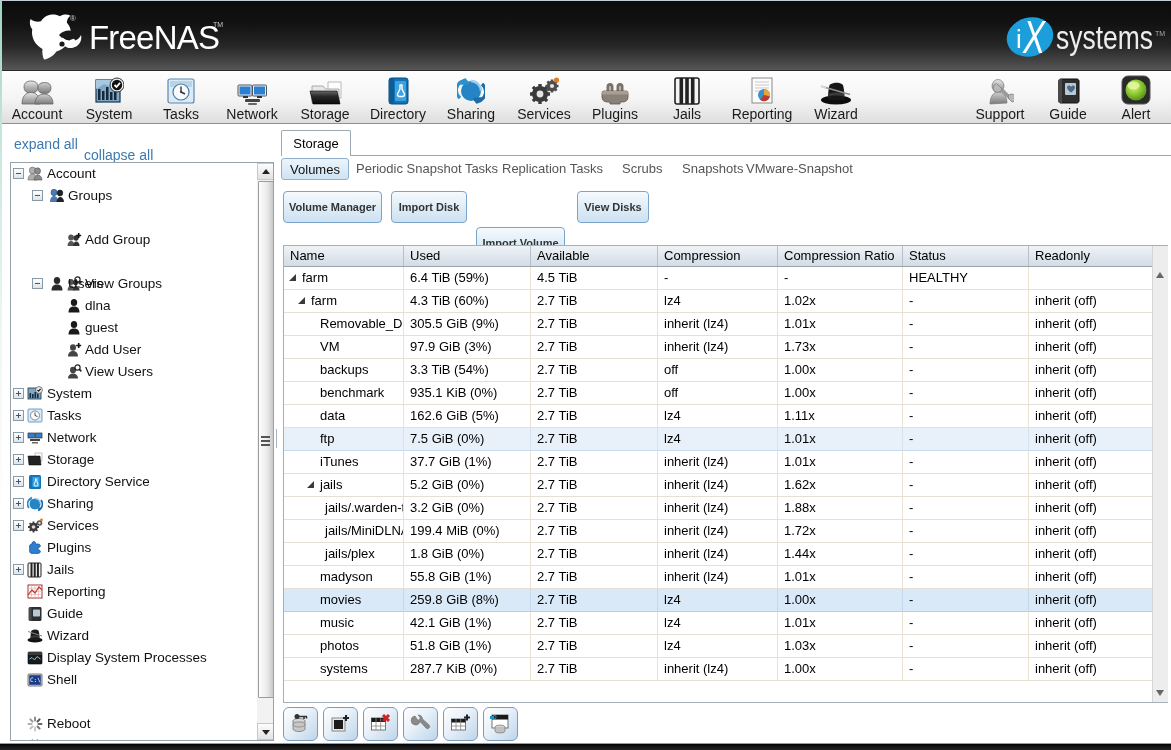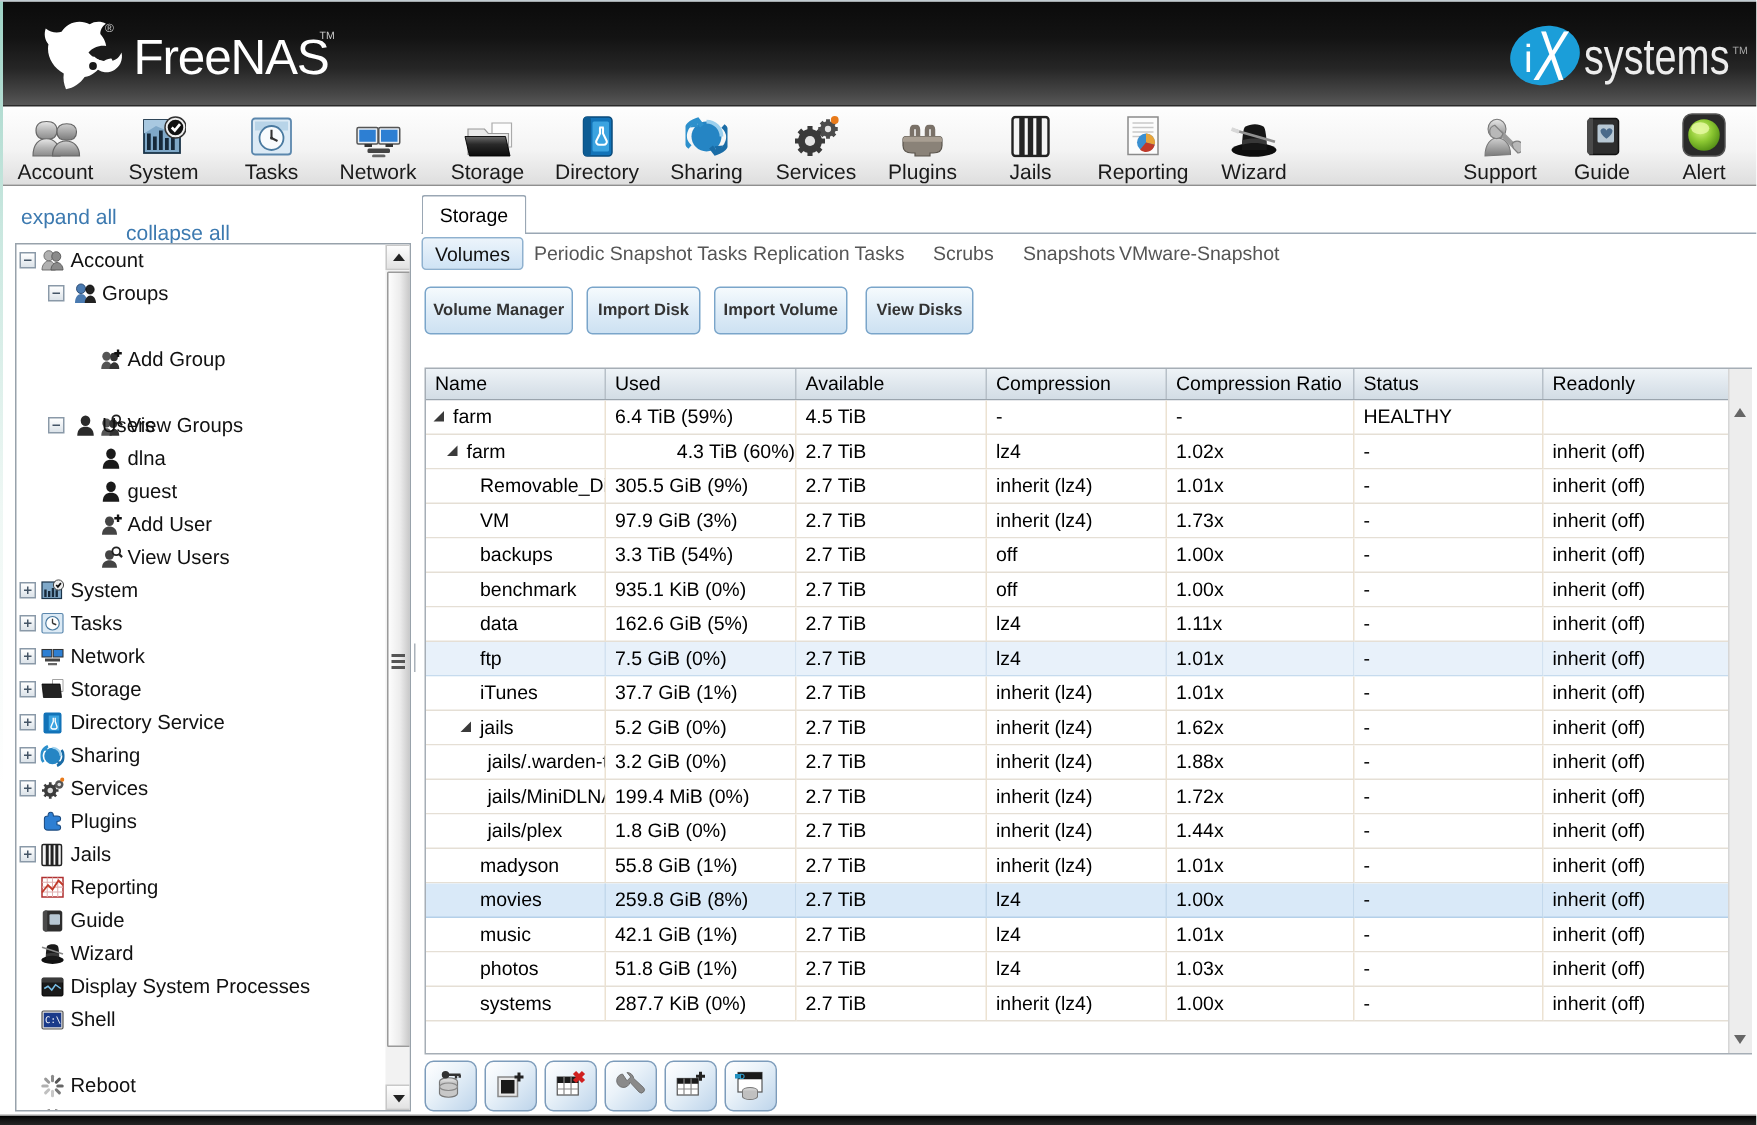--- a/index.html
+++ b/index.html
@@ -627,21 +627,21 @@
 <div class="abs" id="tabline"></div>
 <div class="abs" id="tab1">Storage</div>
 <div class="abs" id="vtab">Volumes</div>
 <div class="itab" style="left:356px;">Periodic Snapshot Tasks</div>
 <div class="itab" style="left:502px;">Replication Tasks</div>
 <div class="itab" style="left:622px;">Scrubs</div>
 <div class="itab" style="left:682px;">Snapshots</div>
 <div class="itab" style="left:746px;">VMware-Snapshot</div>
 <div class="abs bbtn" style="left:283px; width:99px;">Volume Manager</div>
 <div class="abs bbtn" style="left:391px; width:76px;">Import Disk</div>
-<div class="abs bbtn" style="left:476px; width:89px;">Import Volume</div>
+<div class="abs bbtn" style="left:476px; width:89px;margin-top:36px;">Import Volume</div>
 <div class="abs bbtn" style="left:577px; width:72px;">View Disks</div>
 <div class="abs" id="grid">
 <div id="ghead">
 <div class="hcell" style="left:0px; width:120px;">Name</div>
 <div class="hcell" style="left:120px; width:127px;">Used</div>
 <div class="hcell" style="left:247px; width:127px;">Available</div>
 <div class="hcell" style="left:374px; width:120px;">Compression</div>
 <div class="hcell" style="left:494px; width:125px;">Compression Ratio</div>
 <div class="hcell" style="left:619px; width:126px;">Status</div>
 <div class="hcell" style="left:745px; width:124px;">Readonly</div>
@@ -650,21 +650,21 @@
 <div class="gcell" style="left:0; width:120px; padding-left:18px;"><span class="exp" style="left:5px;"></span>farm</div>
 <div class="gcell" style="left:120px; width:127px;">6.4 TiB (59%)</div>
 <div class="gcell" style="left:247px; width:127px;">4.5 TiB</div>
 <div class="gcell" style="left:374px; width:120px;">-</div>
 <div class="gcell" style="left:494px; width:125px;">-</div>
 <div class="gcell" style="left:619px; width:126px;">HEALTHY</div>
 <div class="gcell" style="left:745px; width:124px;"></div>
 </div>
 <div class="grow" style="top:44px;">
 <div class="gcell" style="left:0; width:120px; padding-left:27px;"><span class="exp" style="left:14px;"></span>farm</div>
-<div class="gcell" style="left:120px; width:127px;text-align:right;">4.3 TiB (60%)</div>
+<div class="gcell" style="left:120px; width:127px;">4.3 TiB (60%)</div>
 <div class="gcell" style="left:247px; width:127px;">2.7 TiB</div>
 <div class="gcell" style="left:374px; width:120px;">lz4</div>
 <div class="gcell" style="left:494px; width:125px;">1.02x</div>
 <div class="gcell" style="left:619px; width:126px;">-</div>
 <div class="gcell" style="left:745px; width:124px;">inherit (off)</div>
 </div>
 <div class="grow" style="top:67px;">
 <div class="gcell" style="left:0; width:120px; padding-left:36px;">Removable_Disk</div>
 <div class="gcell" style="left:120px; width:127px;">305.5 GiB (9%)</div>
 <div class="gcell" style="left:247px; width:127px;">2.7 TiB</div>

